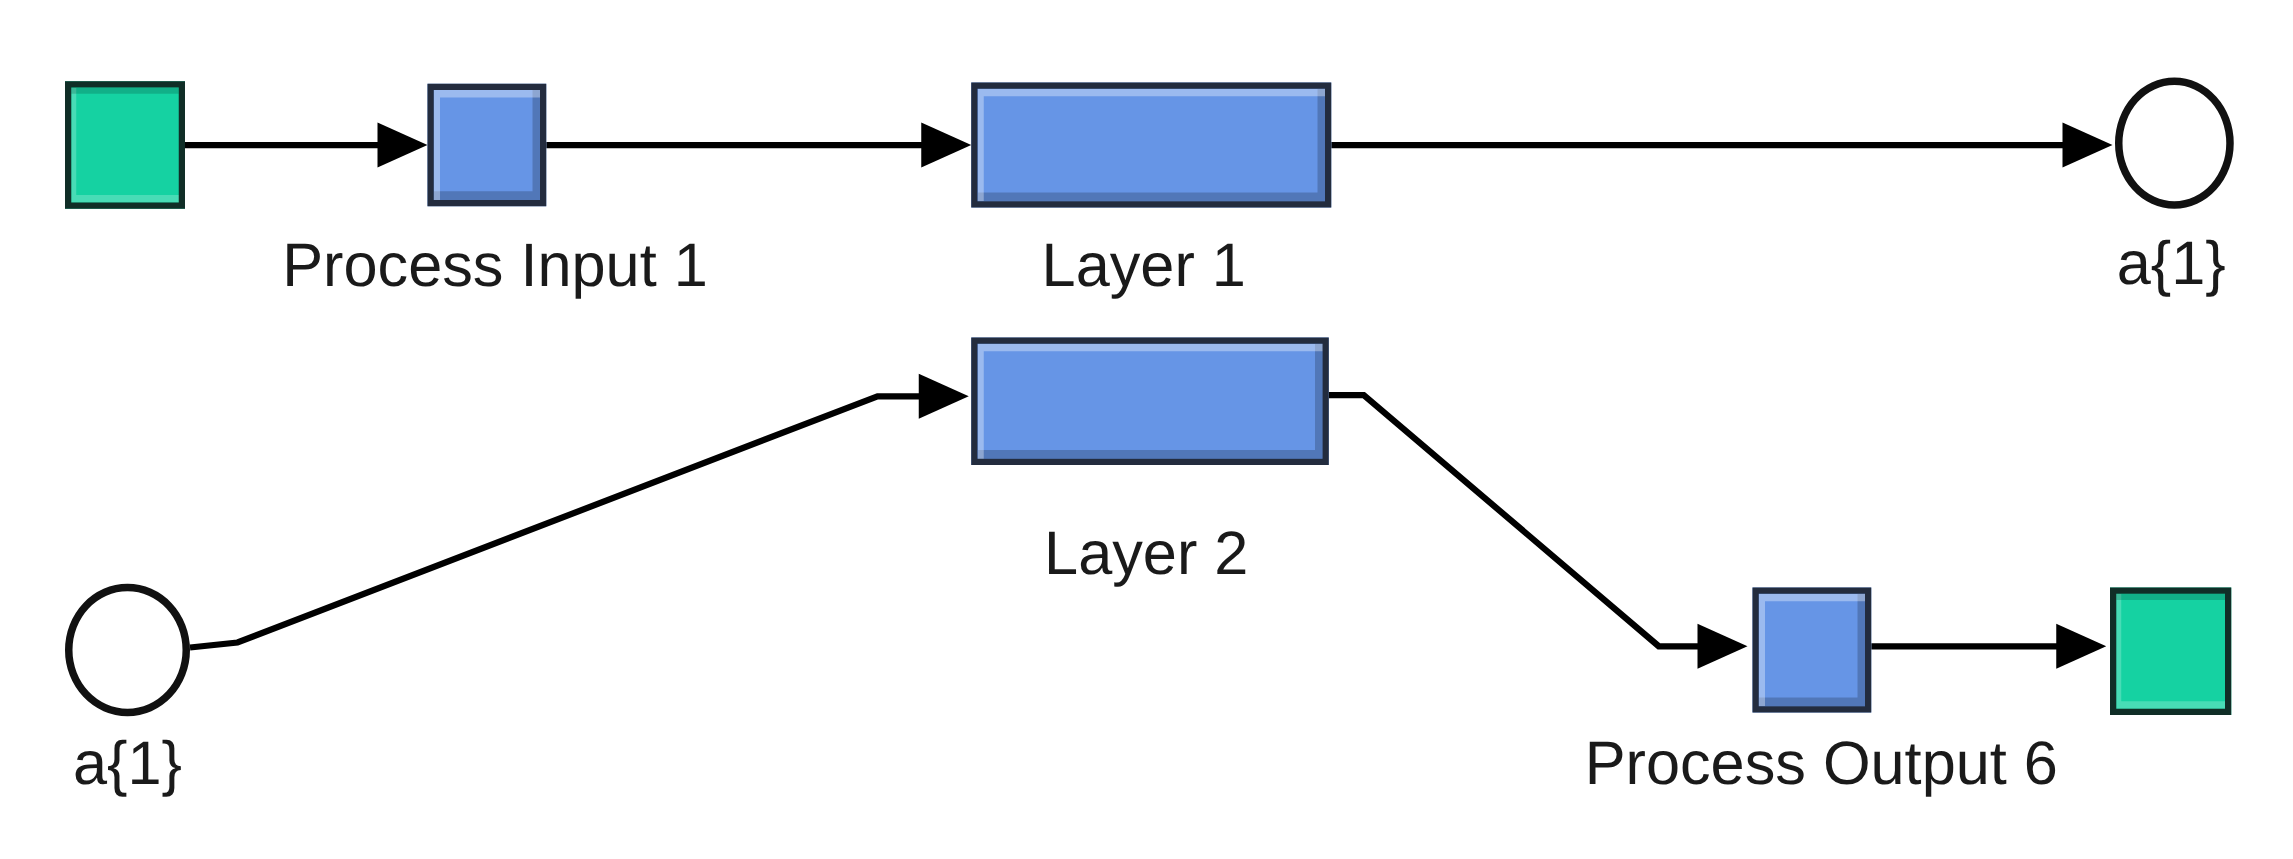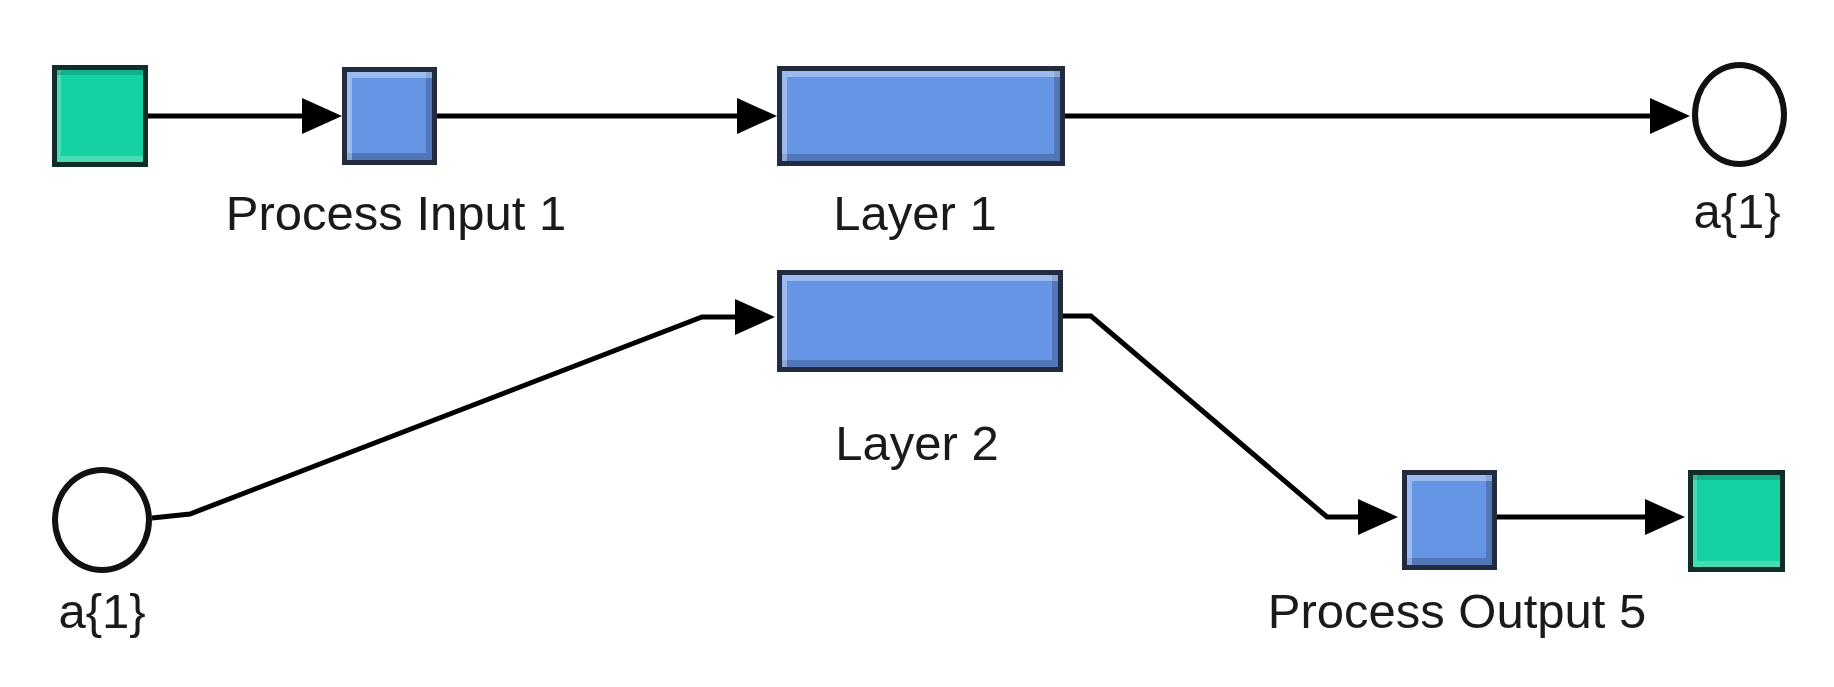--- a/index.html
+++ b/index.html
@@ -118,15 +118,15 @@
   <div class="label" style="left:396px; top:189px;">Process Input 1</div>
 
   <div class="label" style="left:915px; top:189px;text-align:center;">Layer 1</div>
 
   <div class="label" style="left:1737px; top:187px;">a{1}</div>
 
   <div class="label" style="left:102px; top:587px;">a{1}</div>
 
   <div class="label" style="left:917px; top:391px;margin-top:28px;">Layer 2</div>
 
-  <div class="label" style="left:1457px; top:587px;">Process Output 5</div>
+  <div class="label" style="left:1457px; top:587px;">Process Output 6</div>
 
 </div>
 
 </body></html>

